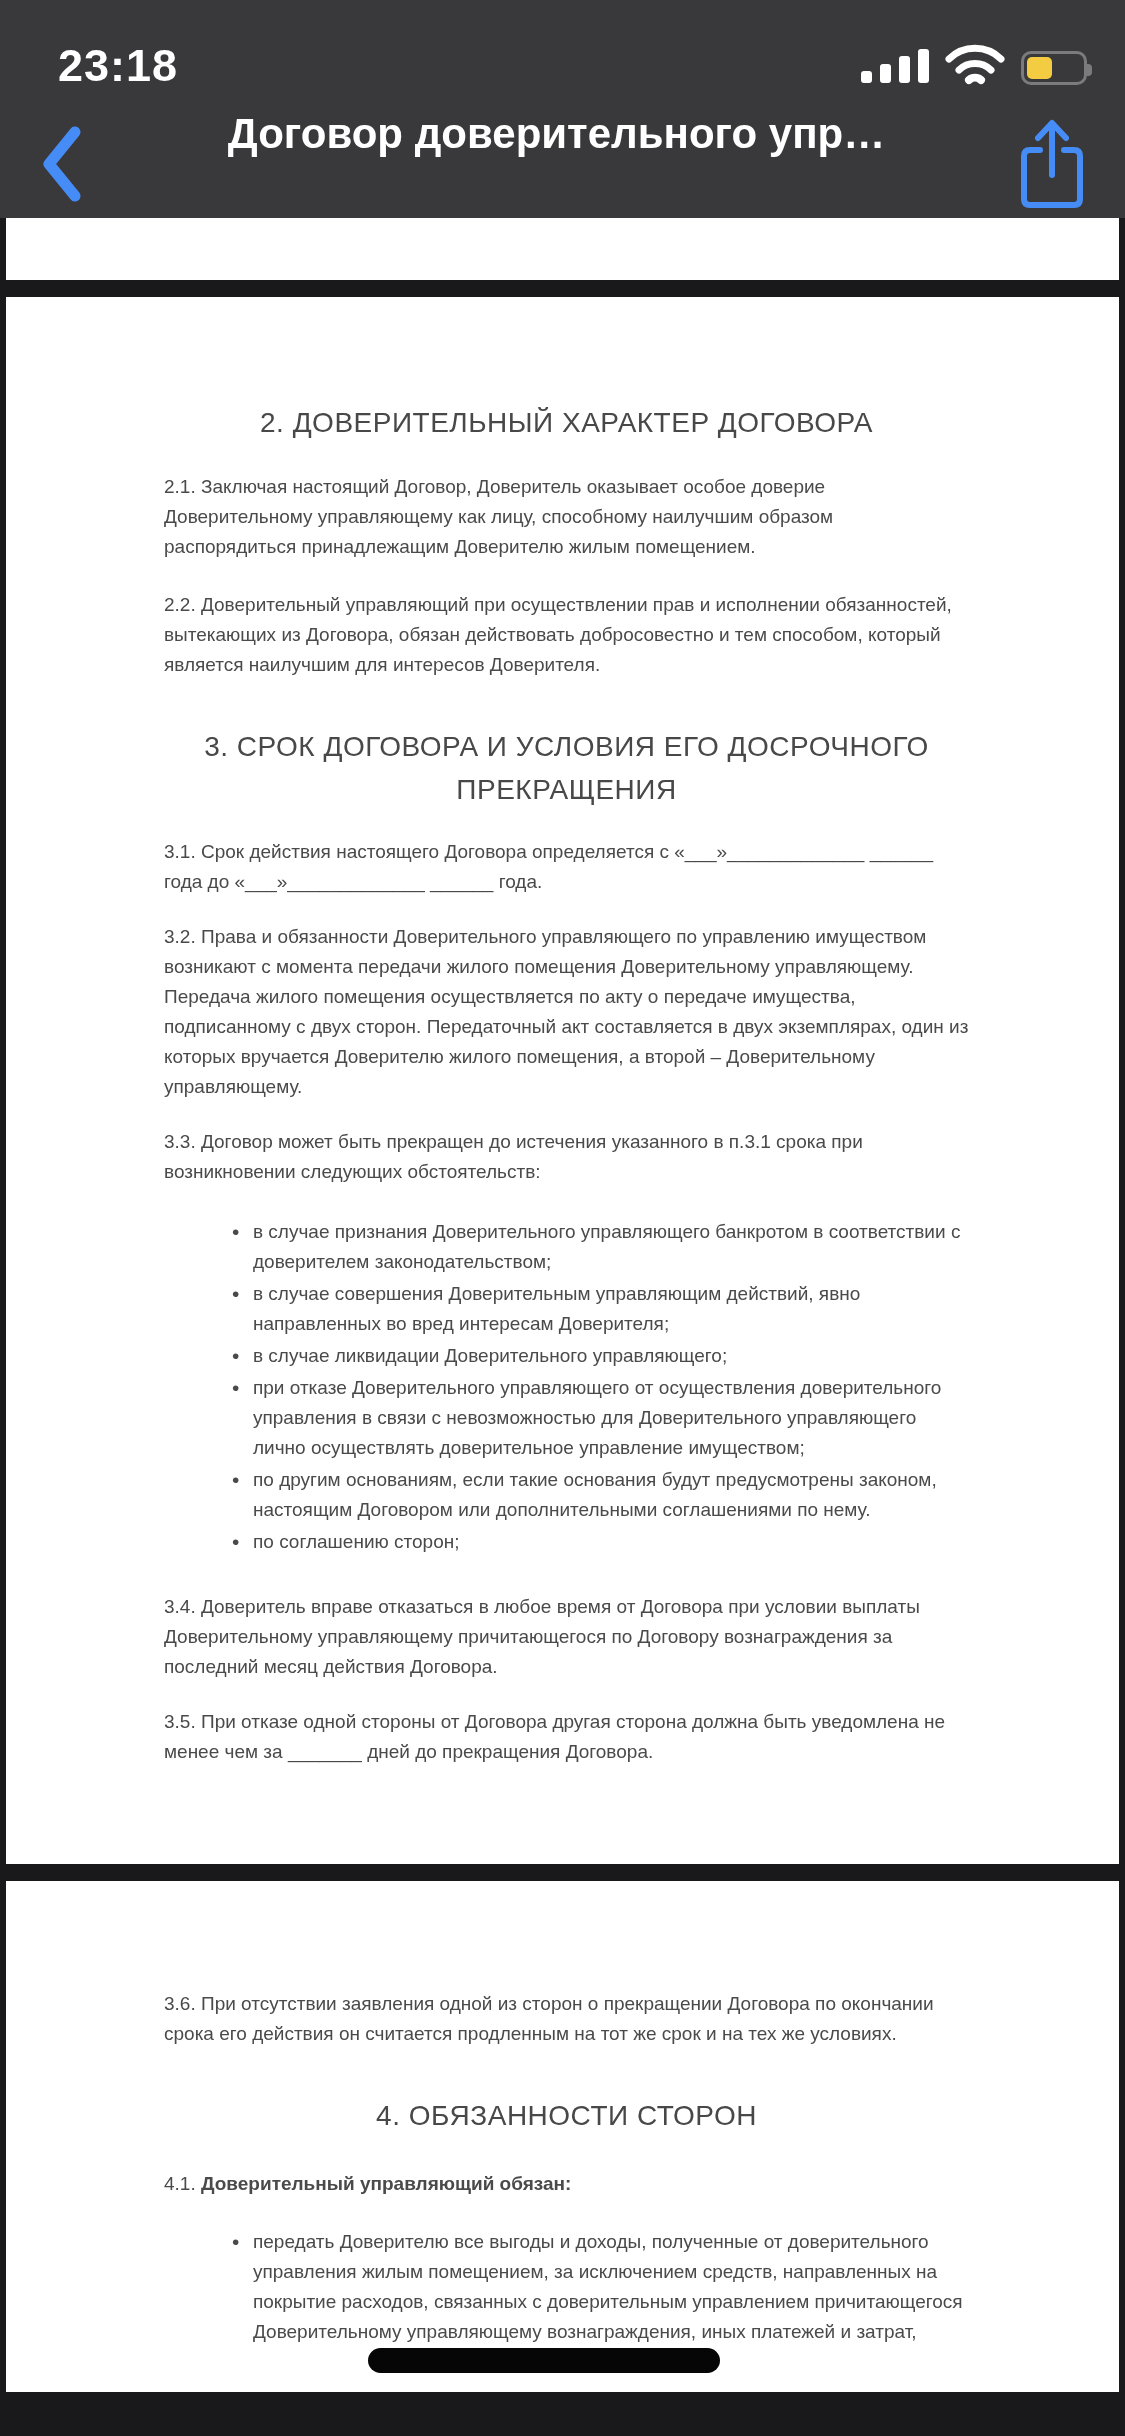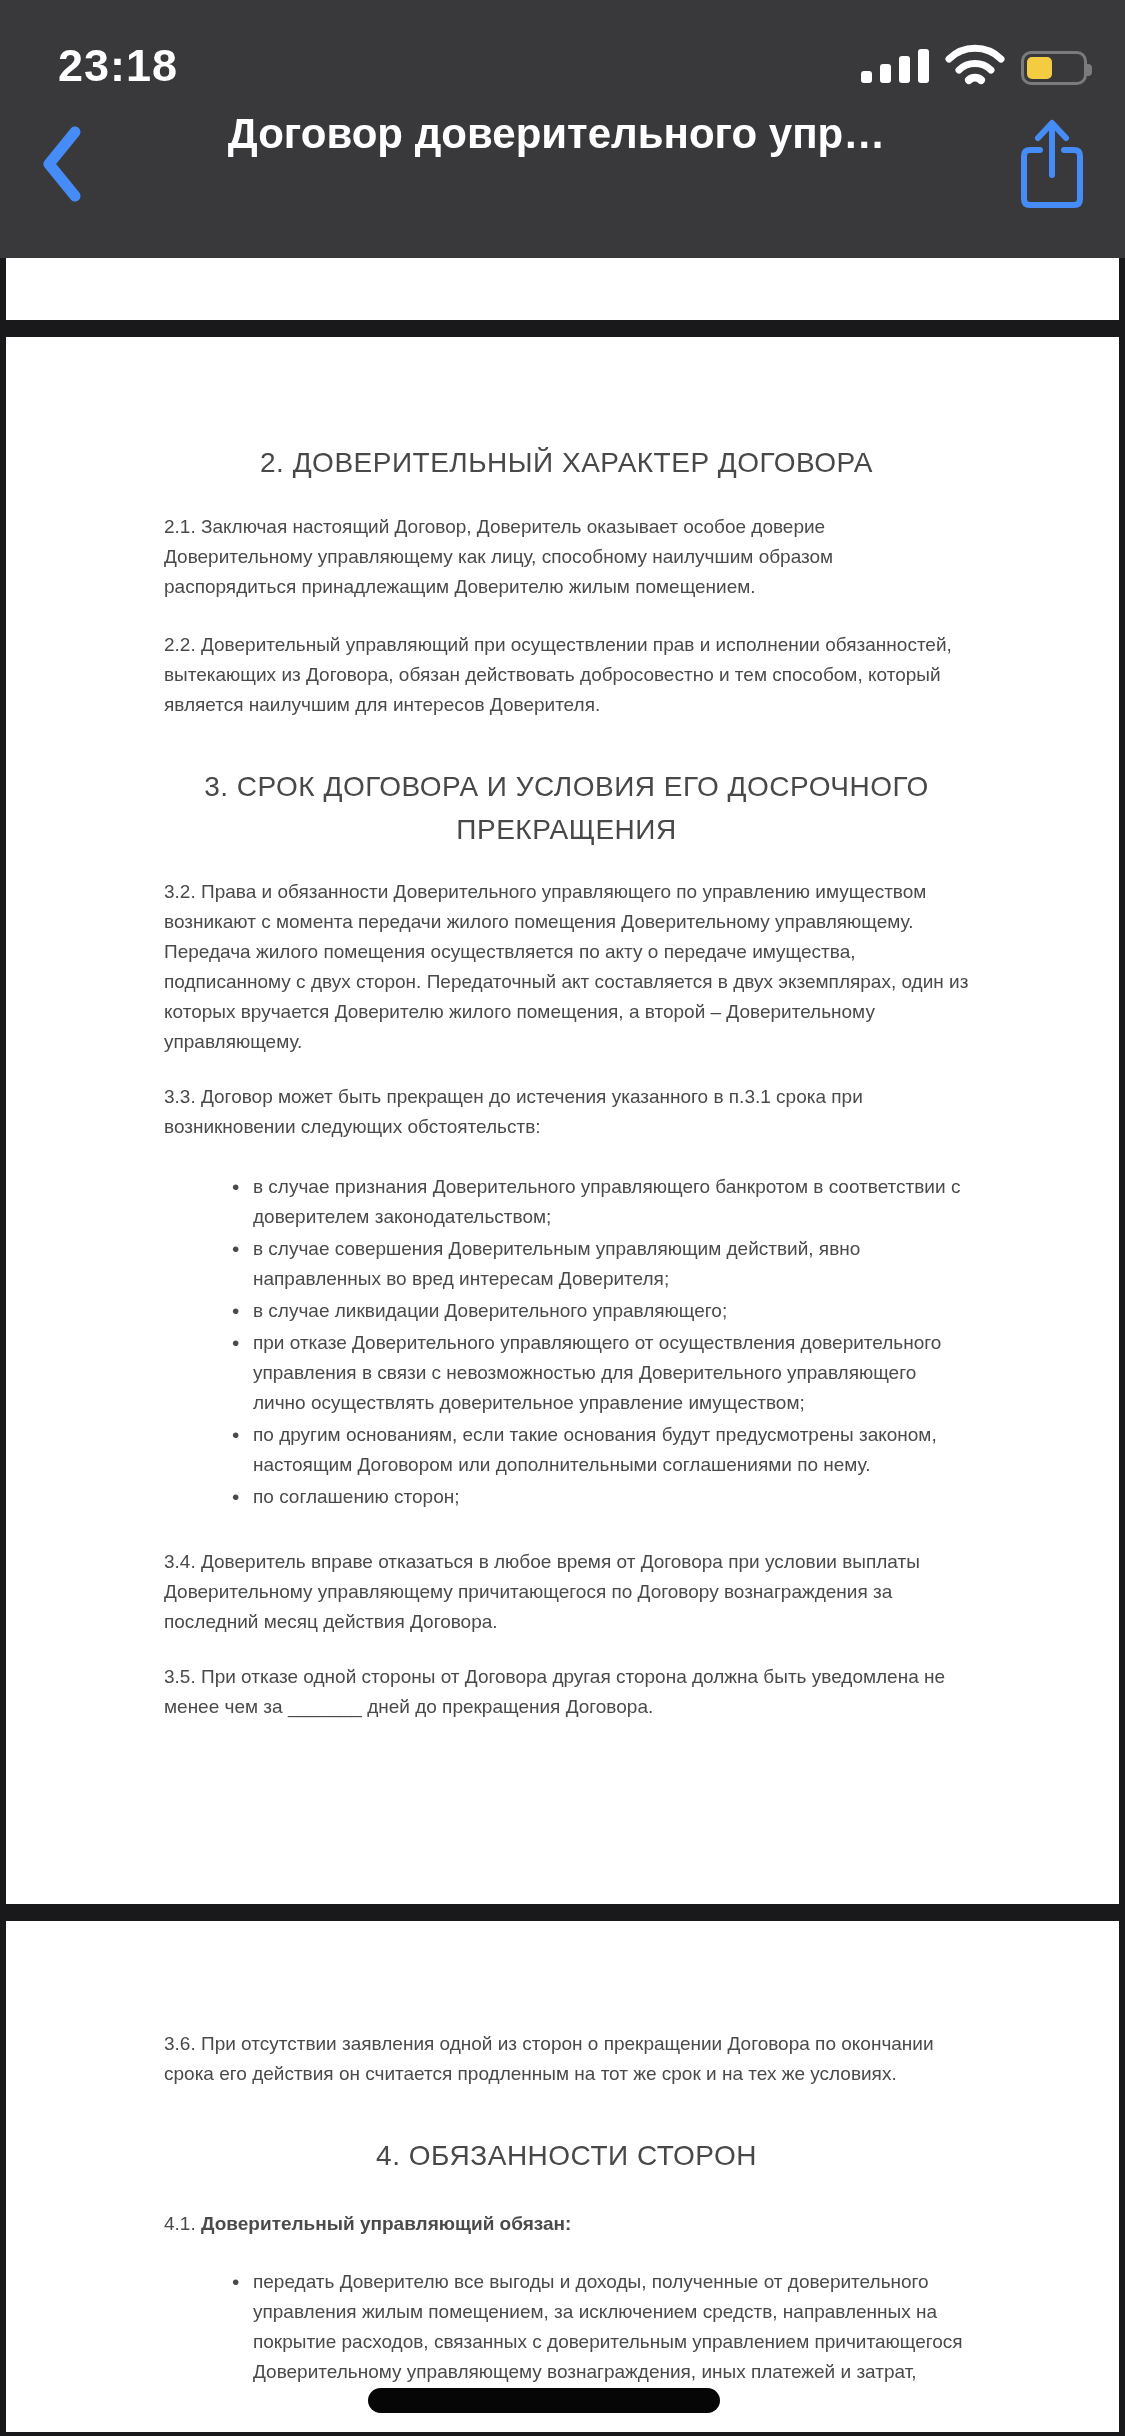--- a/index.html
+++ b/index.html
@@ -5,21 +5,21 @@
   * { box-sizing: border-box; margin: 0; padding: 0; }
   html, body { width: 1125px; height: 2436px; overflow: hidden; }
   body {
     background: #19191b;
     font-family: "Liberation Sans", sans-serif;
     position: relative;
   }
 
   
   .chrome {
-    height: 258px;
+    height: 218px;
     background: #39393b;
     color: #fff;
   }
   .status-bar {
     height: 100px;
     display: flex;
     justify-content: space-between;
     align-items: flex-end;
     padding: 0 38px 8px 58px;
   }
@@ -190,20 +190,21 @@
 
 <main class="viewer">
 
   <section class="page page-prev"></section>
 
   <section class="page page-1">
     <h2 class="doc-h h2-head">2. ДОВЕРИТЕЛЬНЫЙ ХАРАКТЕР ДОГОВОРА</h2>
     <p class="doc-p p21">2.1. Заключая настоящий Договор, Доверитель оказывает особое доверие Доверительному управляющему как лицу, способному наилучшим образом распорядиться принадлежащим Доверителю жилым помещением.</p>
     <p class="doc-p">2.2. Доверительный управляющий при осуществлении прав и исполнении обязанностей, вытекающих из Договора, обязан действовать добросовестно и тем способом, который является наилучшим для интересов Доверителя.</p>
     <h2 class="doc-h h3-head">3. СРОК ДОГОВОРА И УСЛОВИЯ ЕГО ДОСРОЧНОГО ПРЕКРАЩЕНИЯ</h2>
+    <p class="doc-p p31">3.1. Срок действия настоящего Договора определяется с «___»_____________ ______ года до «___»_____________ ______ года.</p>
     <p class="doc-p p32">3.2. Права и обязанности Доверительного управляющего по управлению имуществом возникают с момента передачи жилого помещения Доверительному управляющему. Передача жилого помещения осуществляется по акту о передаче имущества, подписанному с двух сторон. Передаточный акт составляется в двух экземплярах, один из которых вручается Доверителю жилого помещения, а второй – Доверительному управляющему.</p>
     <p class="doc-p">3.3. Договор может быть прекращен до истечения указанного в п.3.1 срока при возникновении следующих обстоятельств:</p>
     <ul class="doc-ul">
       <li>в случае признания Доверительного управляющего банкротом в соответствии с доверителем законодательством;</li>
       <li>в случае совершения Доверительным управляющим действий, явно направленных во вред интересам Доверителя;</li>
       <li>в случае ликвидации Доверительного управляющего;</li>
       <li>при отказе Доверительного управляющего от осуществления доверительного управления в связи с невозможностью для Доверительного управляющего лично осуществлять доверительное управление имуществом;</li>
       <li>по другим основаниям, если такие основания будут предусмотрены законом, настоящим Договором или дополнительными соглашениями по нему.</li>
       <li>по соглашению сторон;</li>
     </ul>

